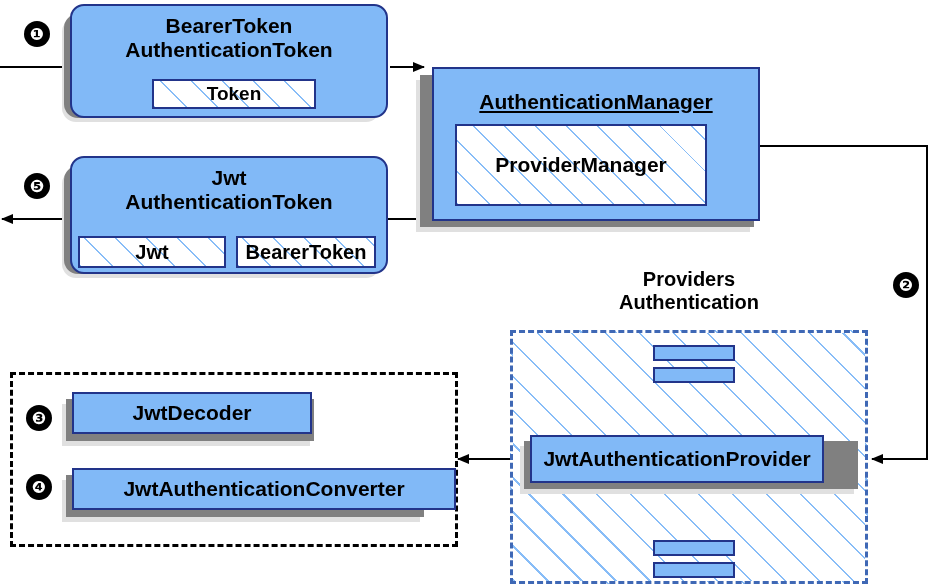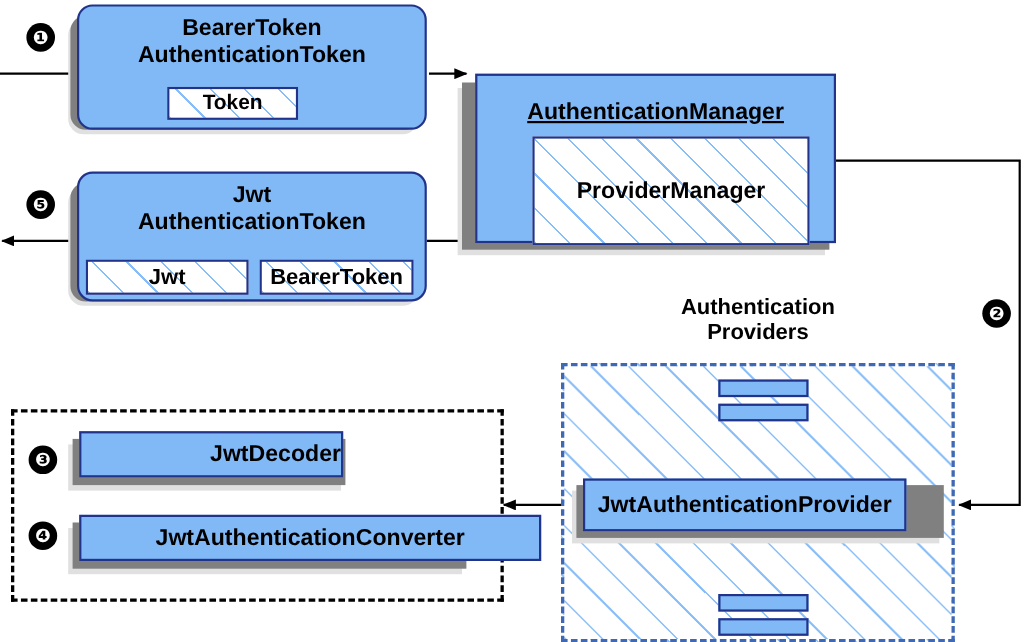--- a/index.html
+++ b/index.html
@@ -175,22 +175,22 @@
     </g>
 
     <g>
       <line x1="694" y1="492" x2="694" y2="532" stroke="#000000" stroke-width="4" marker-start="url(#arrow-up)" marker-end="url(#arrow-dn)"></line>
     </g>
   </svg>
 
   <div class="dashed-box dashed-blue" style="left:510px; top:330px; width:358px; height:254px;"></div>
 
   <div class="plain-label" style="left:560px; top:268px; width:258px; font-size:20px;">
+    <div>Providers</div>
     <div>Authentication</div>
-    <div>Providers</div>
   </div>
 
   <div class="mini-bar" style="left:653px; top:345px; width:82px; height:16px;"></div>
   <div class="mini-bar" style="left:653px; top:367px; width:82px; height:16px;"></div>
 
   <div class="mini-bar" style="left:653px; top:540px; width:82px; height:16px;"></div>
   <div class="mini-bar" style="left:653px; top:562px; width:82px; height:16px;"></div>
 
   <div class="shadow-layer sh-light" style="left:520px; top:446px; width:334px; height:48px;"></div>
   <div class="shadow-layer sh-dark" style="left:524px; top:441px; width:334px; height:48px;"></div>
@@ -199,32 +199,32 @@
   </div>
 
   <div class="shadow-layer sh-light rounded" style="left:62px; top:18px; width:318px; height:104px;"></div>
   <div class="shadow-layer sh-dark rounded" style="left:64px; top:14px; width:318px; height:104px;"></div>
   <div class="node rounded" style="left:70px; top:4px; width:318px; height:114px; display:block;">
     <div style="padding-top:8px; font-size:21px; line-height:1.14;">
       <div>BearerToken</div>
       <div>AuthenticationToken</div>
     </div>
   </div>
-  <div class="hatch-white" style="left:152px; top:79px; width:119px; height:30px; font-size:19px;">
+  <div class="hatch-white" style="left:152px; top:79px; width:164px; height:30px; font-size:19px;">
     <span>Token</span>
   </div>
 
   <div class="shadow-layer sh-light" style="left:416px; top:80px; width:334px; height:152px;"></div>
   <div class="shadow-layer sh-dark" style="left:420px; top:75px; width:334px; height:152px;"></div>
   <div class="node" style="left:432px; top:67px; width:328px; height:154px; display:block;">
     <div style="padding-top:21px; font-size:21px;text-decoration:underline;">
       <span>AuthenticationManager</span>
     </div>
   </div>
-  <div class="hatch-white" style="left:484px; top:124px; width:252px; height:99px; font-size:21px;">
+  <div class="hatch-white" style="left:455px; top:124px; width:252px; height:82px; font-size:21px;">
     <span>ProviderManager</span>
   </div>
 
   <div class="shadow-layer sh-light rounded" style="left:62px; top:170px; width:318px; height:108px;"></div>
   <div class="shadow-layer sh-dark rounded" style="left:64px; top:166px; width:318px; height:108px;"></div>
   <div class="node rounded" style="left:70px; top:156px; width:318px; height:118px; display:block;">
     <div style="padding-top:8px; font-size:21px; line-height:1.14;">
       <div>Jwt</div>
       <div>AuthenticationToken</div>
     </div>
@@ -233,27 +233,27 @@
     <span>Jwt</span>
   </div>
   <div class="hatch-white" style="left:236px; top:236px; width:140px; height:32px; font-size:20px;">
     <span>BearerToken</span>
   </div>
 
   <div class="dashed-box dashed-black" style="left:10px; top:372px; width:448px; height:175px;"></div>
 
   <div class="shadow-layer sh-light" style="left:62px; top:404px; width:248px; height:42px;"></div>
   <div class="shadow-layer sh-dark" style="left:66px; top:399px; width:248px; height:42px;"></div>
-  <div class="node" style="left:72px; top:392px; width:240px; height:42px; font-size:21px;justify-content:flex-end;">
+  <div class="node" style="left:72px; top:392px; width:240px; height:42px; font-size:21px;">
     <span>JwtDecoder</span>
   </div>
 
   <div class="shadow-layer sh-light" style="left:62px; top:480px; width:358px; height:42px;"></div>
   <div class="shadow-layer sh-dark" style="left:66px; top:475px; width:358px; height:42px;"></div>
-  <div class="node" style="left:72px; top:468px; width:420px; height:42px; font-size:21px;">
+  <div class="node" style="left:72px; top:468px; width:384px; height:42px; font-size:21px;">
     <span>JwtAuthenticationConverter</span>
   </div>
 
   <div class="badge" style="left:24px; top:21px;">
     <span>❶</span>
   </div>
   <div class="badge" style="left:24px; top:173px;">
     <span>❺</span>
   </div>
   <div class="badge" style="left:893px; top:272px;">

